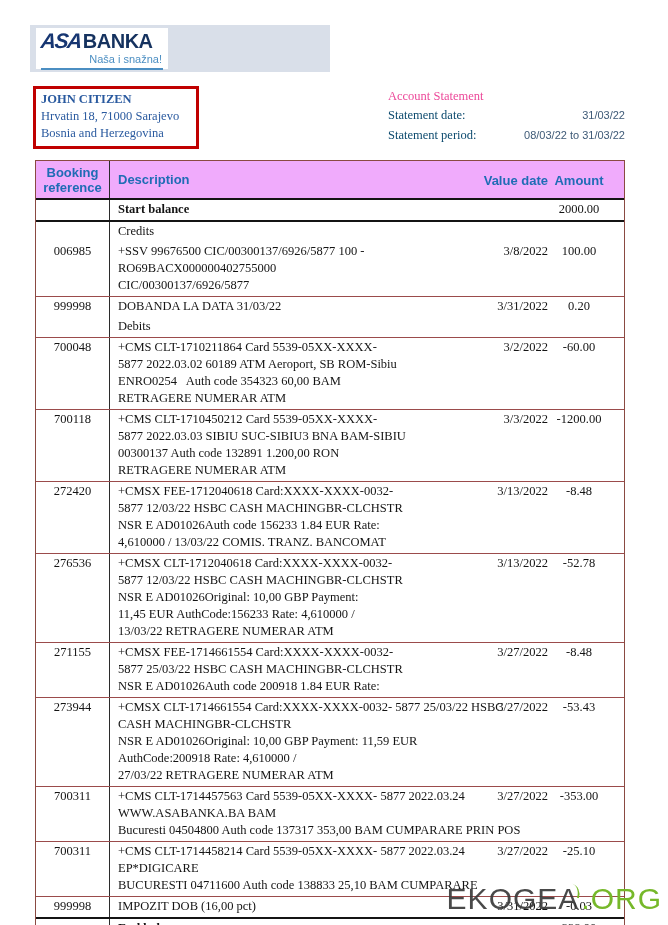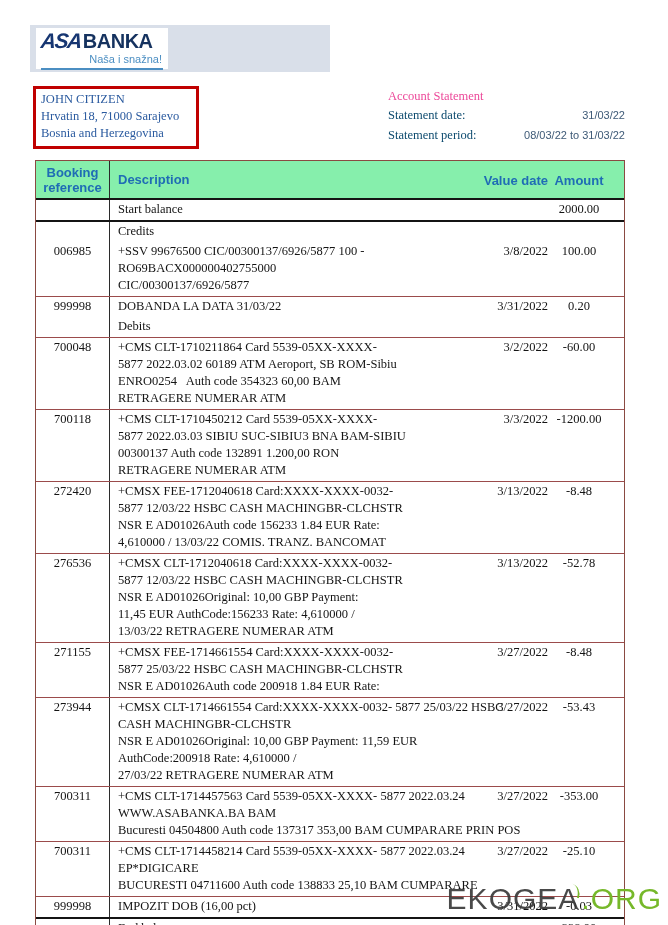--- a/index.html
+++ b/index.html
@@ -48,21 +48,21 @@
   .info-row {
     position:absolute; left:33px; top:86px;
     width:592px; display:flex; justify-content:space-between;
   }
   .customer-box {
     width:150px;
     border:3px solid #c00000;
     padding:2px 5px 4px 5px;
     color:#2a5a9f; font-size:12.5px; line-height:17px;
   }
-  .cust-name { font-weight:400; }
+  .cust-name { font-weight:700; }
   .stmt-block { width:237px; padding-top:2px; }
   .stmt-title {
     font-weight:400; color:#ec4899; font-size:12.5px; line-height:17px;
   }
   .stmt-row {
     display:flex; justify-content:space-between;
     line-height:20px;
   }
   .stmt-label { color:#0c4a6e; font-size:12.5px; }
   .stmt-value {
@@ -97,32 +97,32 @@
     position:absolute; top:1px; right:76px;
     width:100px; text-align:right;
   }
   .c-amt {
     position:absolute; top:1px; right:4px;
     width:82px; text-align:center;
   }
 
   
   .trow.header {
-    background:#86efac; height:37px;
+    background:#f0abfc; height:37px;
     font-family:"Liberation Sans","DejaVu Sans",sans-serif;
     font-weight:700; font-size:13px; color:#1f6cb5;
   }
   .c-ref.h {
     display:flex; align-items:center; justify-content:center;
     line-height:15px; padding:0 2px;
   }
   .c-main.h { display:flex; align-items:center; }
   .c-date.h, .c-amt.h { top:50%; transform:translateY(-50%); }
 
-  .balance .c-desc { font-weight:400; }
+  .balance .c-desc { font-weight:700; }
 
   
   .watermark {
     position:absolute; top:882px; right:6px;
     font-family:"Liberation Sans","DejaVu Sans",sans-serif;
     font-size:30px; letter-spacing:1px;
     white-space:nowrap;
     z-index:5;
   }
   .wm-dark  { color:rgba(58,58,58,0.92); }

